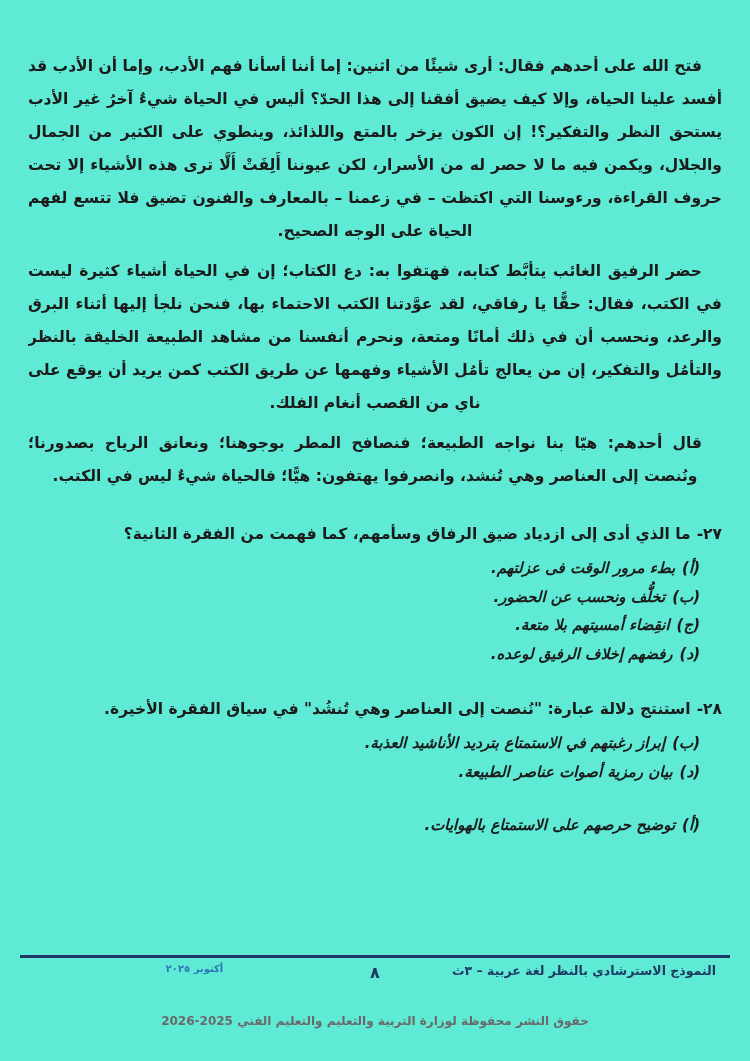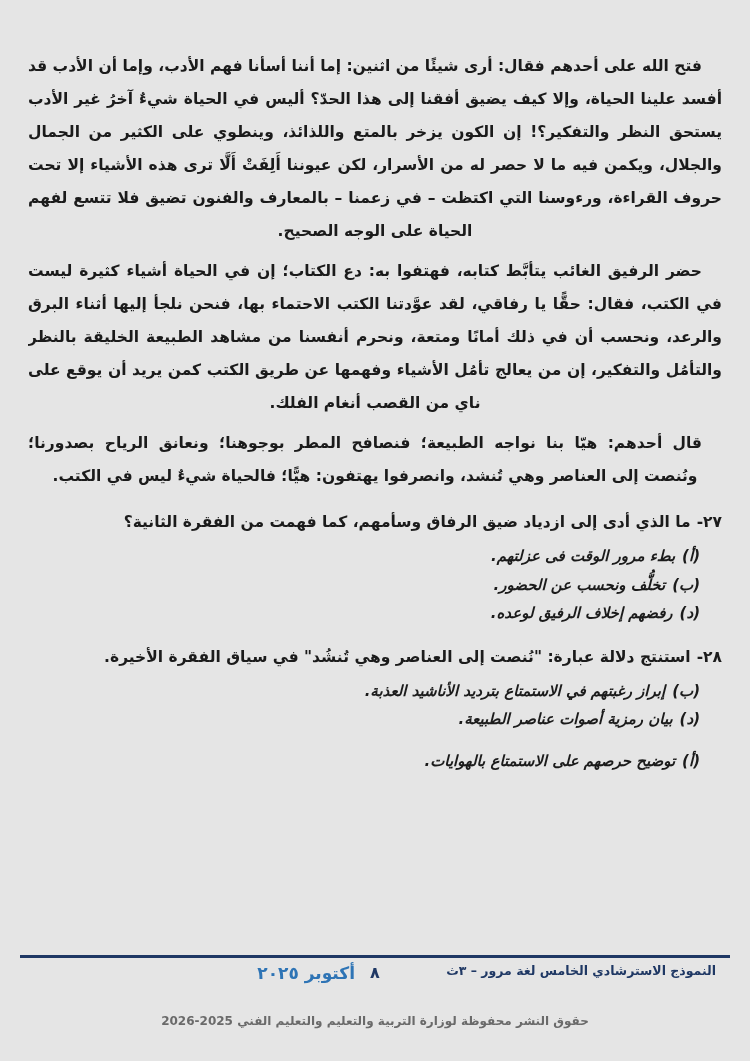--- a/index.html
+++ b/index.html
@@ -5,40 +5,40 @@
   html, body {
     margin: 0; padding: 0;
     width: 750px; height: 1061px;
     background: #fdfdfd;
     font-family: "DejaVu Sans", sans-serif;
     overflow: hidden;
   }
   .page {
     position: relative;
     width: 750px; height: 1061px;
-    background: #e5e5e5;
+    background: #5eead4;
   }
   .content {
     position: absolute;
     top: 50px; right: 28px; left: 28px; bottom: 112px;
     direction: rtl;
     overflow: hidden;
     color: #1b1b1b;
     font-weight: bold;
   }
   .para {
     margin: 0 0 7px 0;
     font-size: 15.5px;
     line-height: 33px;
     text-align: justify;
     text-align-last: center;
     text-indent: 20px;
     color: #1b1b1b;
   }
-  .question { margin-top: 13px; }
+  .question { margin-top: 25px; }
   .q-header {
     font-size: 15.5px;
     line-height: 32px;
     text-align: justify;
     text-align-last: right;
     padding-right: 36px;
     text-indent: -36px;
     color: #1b1b1b;
   }
   .q-num { margin-left: 6px; }
@@ -71,23 +71,23 @@
   }
   .footer-page-number {
     width: 40px;
     text-align: center;
     color: #1f3864;
     font-size: 16px;
     font-weight: bold;
   }
   .footer-date {
     flex: 1;
-    text-align: right;
+    text-align: center;
     color: #2e74b5;
-    font-size: 17px;
+    font-size: 10px;
     font-weight: bold;
     letter-spacing: 1px;
   }
   .copyright {
     position: absolute;
     top: 1014px; left: 0; right: 0;
     direction: rtl;
     text-align: center;
     color: #6a6a6a;
     font-size: 12px;
@@ -112,20 +112,23 @@
         <span class="q-num">٢٧-</span><span>ما الذي أدى إلى ازدياد ضيق الرفاق وسأمهم، كما فهمت من الفقرة الثانية؟</span>
       </div>
       <div class="options">
         <div class="option">
           <span class="opt-letter">(أ)</span><span>بطء مرور الوقت فى عزلتهم.</span>
         </div>
         <div class="option">
           <span class="opt-letter">(ب)</span><span>تخلُّف ونحسب عن الحضور.</span>
         </div>
         <div class="option">
+          <span class="opt-letter">(ج)</span><span>انقِضاء أمسيتهم بلا متعة.</span>
+        </div>
+        <div class="option">
           <span class="opt-letter">(د)</span><span>رفضهم إخلاف الرفيق لوعده.</span>
         </div>
       </div>
     </section>
 
     <section class="question">
       <div class="q-header">
         <span class="q-num">٢٨-</span><span>استنتج دلالة عبارة: "نُنصت إلى العناصر وهي تُنشُد" في سياق الفقرة الأخيرة.</span>
       </div>
       <div class="options">
@@ -144,21 +147,21 @@
           <span class="opt-letter">(أ)</span><span>توضيح حرصهم على الاستمتاع بالهوايات.</span>
         </div>
 
       </div>
     </section>
 
   </div>
 
   <div class="footer-rule-wrap">
     <div class="footer-row">
-      <div class="footer-title">النموذج الاسترشادي الخامس لغة مرور – ٣ث</div>
+      <div class="footer-title">النموذج الاسترشادي بالنظر لغة عربية – ٣ث</div>
       <div class="footer-page-number">٨</div>
       <div class="footer-date">أكتوبر ٢٠٢٥</div>
     </div>
   </div>
 
   <div class="copyright">حقوق النشر محفوظة لوزارة التربية والتعليم والتعليم الفني 2025-2026</div>
 
 </div>
 
 </body></html>

